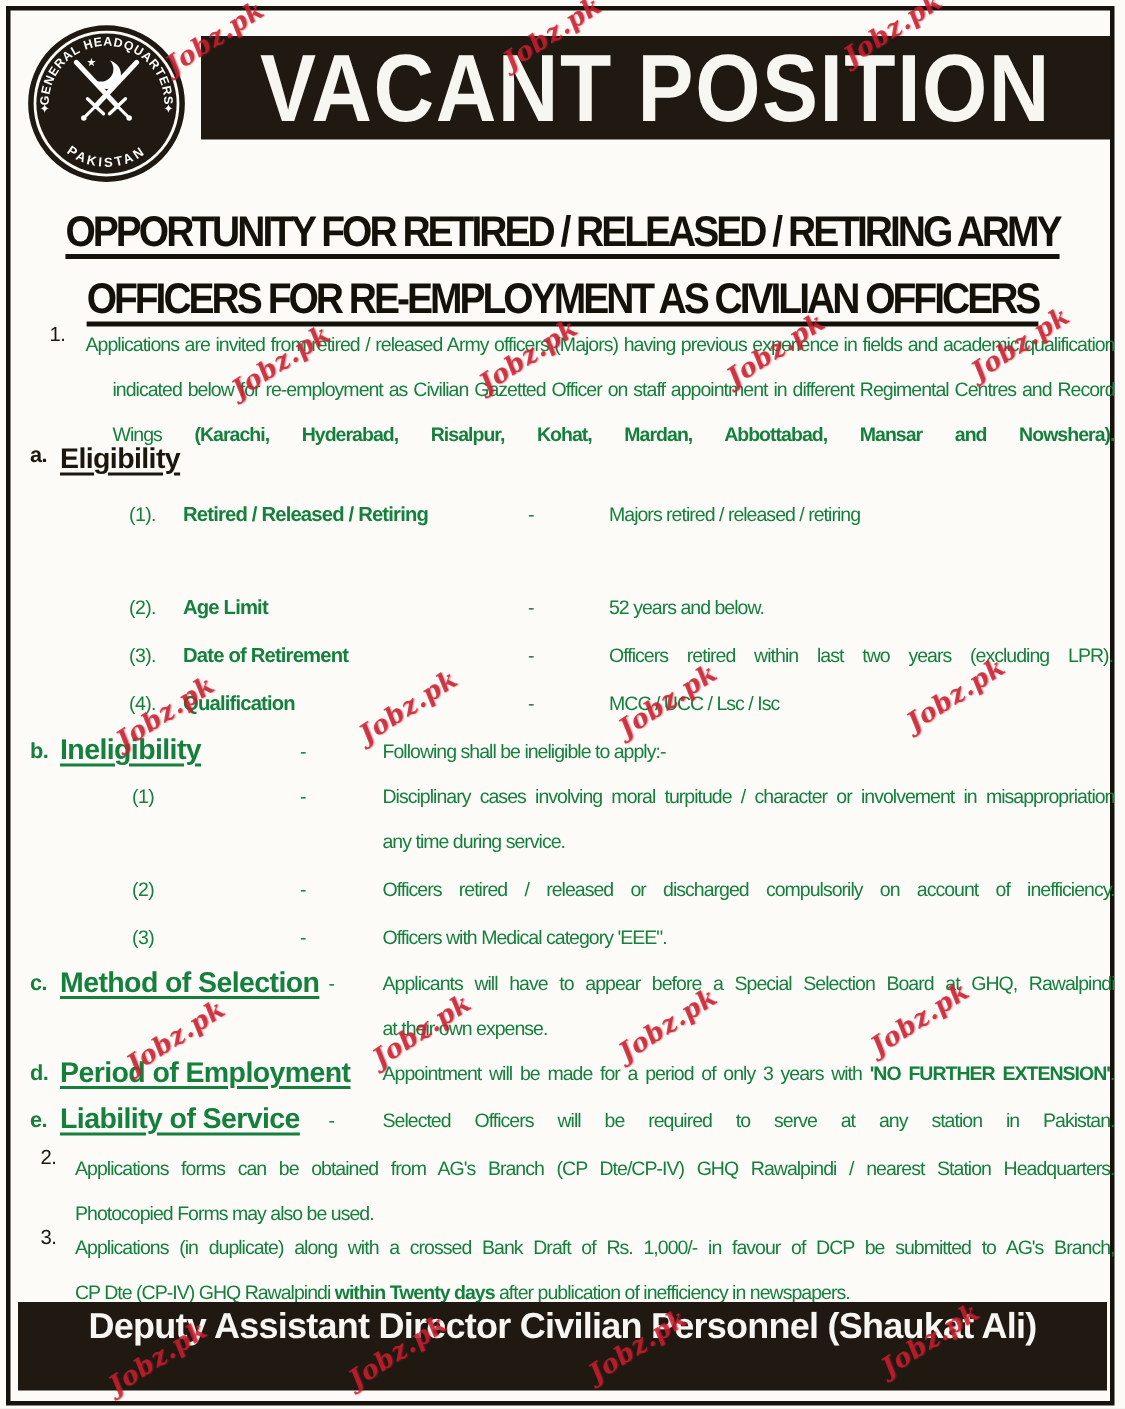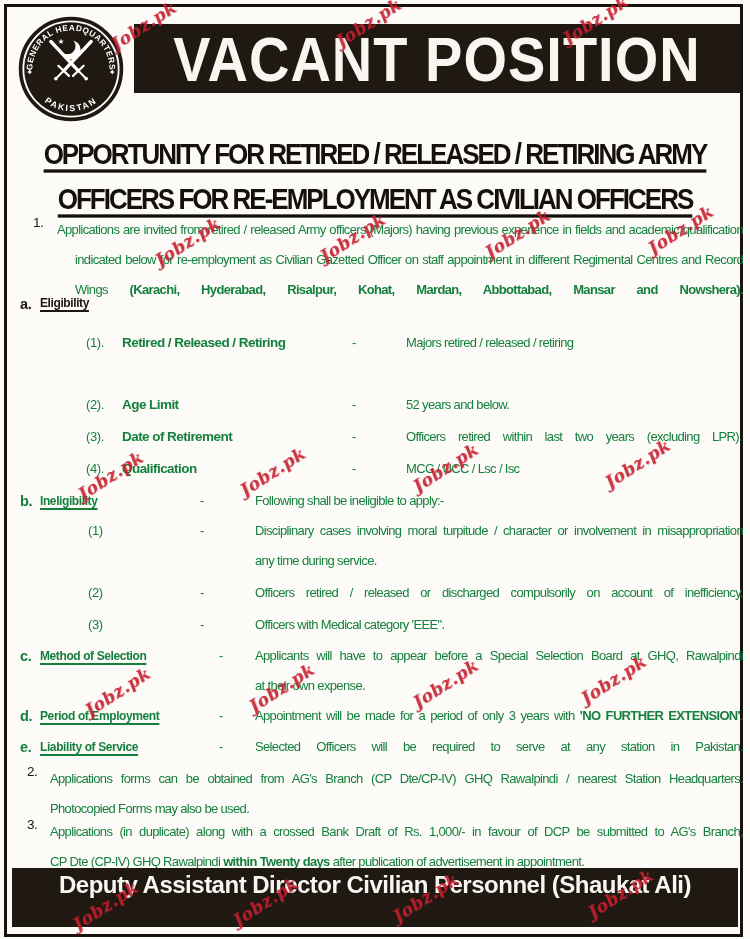--- a/index.html
+++ b/index.html
@@ -27,21 +27,21 @@
     text-decoration:underline;text-decoration-thickness:2.5px;text-underline-offset:5px;}
 
   
   .body-txt{font-size:13px;letter-spacing:-0.65px;line-height:30px;color:#15803d;}
   .num{position:absolute;font-size:13.5px;letter-spacing:-0.4px;}
   .hang{position:absolute;text-align:justify;text-align-last:justify;text-indent:-18px;}
   .spread{text-align:justify;text-align-last:justify;}
   b,.bold{font-weight:bold;}
 
   .letter{position:absolute;left:20px;font-size:14.5px;font-weight:bold;letter-spacing:-0.4px;}
-  .sec-title{position:absolute;left:40px;font-size:12px;font-weight:bold;letter-spacing:-0.4px;
+  .sec-title{position:absolute;left:40px;font-size:19px;font-weight:bold;letter-spacing:-0.4px;
     text-decoration:underline;text-decoration-thickness:1.8px;text-underline-offset:3px;}
   .e-num{position:absolute;left:86px;font-size:13px;letter-spacing:-0.4px;}
   .e-label{position:absolute;left:122px;font-size:13.5px;font-weight:bold;letter-spacing:-0.55px;white-space:nowrap;}
   .e-dash{position:absolute;left:352px;font-size:13px;}
   .e-val{position:absolute;left:406px;width:336px;}
   .b-num{position:absolute;left:88px;font-size:13px;letter-spacing:-0.4px;}
   .b-dash{position:absolute;left:200px;font-size:13px;}
   .c-dash{position:absolute;left:219px;font-size:13px;}
   .b-txt{position:absolute;left:255px;width:488px;}
   .row{position:absolute;left:0;width:750px;}
@@ -197,21 +197,21 @@
 
 <span class="num" style="left:27px;top:764px;">2.</span>
 <div class="abs body-txt" style="left:50px;top:764px;width:693px;">
   <div class="spread">Applications forms can be obtained from AG's Branch (CP Dte/CP-IV) GHQ Rawalpindi / nearest Station Headquarters.</div>
   <div>Photocopied Forms may also be used.</div>
 </div>
 
 <span class="num" style="left:27px;top:817px;">3.</span>
 <div class="abs body-txt" style="left:50px;top:817px;width:693px;">
   <div class="spread">Applications (in duplicate) along with a crossed Bank Draft of Rs. 1,000/- in favour of DCP be submitted to AG's Branch,</div>
-  <div><span>CP Dte (CP-IV) GHQ Rawalpindi </span><b>within Twenty days</b><span> after publication of advertisement in appointment.</span></div>
+  <div><span>CP Dte (CP-IV) GHQ Rawalpindi </span><b>within Twenty days</b><span> after publication of inefficiency in newspapers.</span></div>
 </div>
 
 <div id="footer">
   <div>Deputy Assistant Director Civilian Personnel (Shaukat Ali)</div>
 </div>
 
 <div id="wm-layer">
     <span class="wm" style="left: 118px; top: 34px;">Jobz.pk</span>
     <span class="wm" style="left: 343px; top: 31px;">Jobz.pk</span>
     <span class="wm" style="left: 570px; top: 28px;">Jobz.pk</span>

